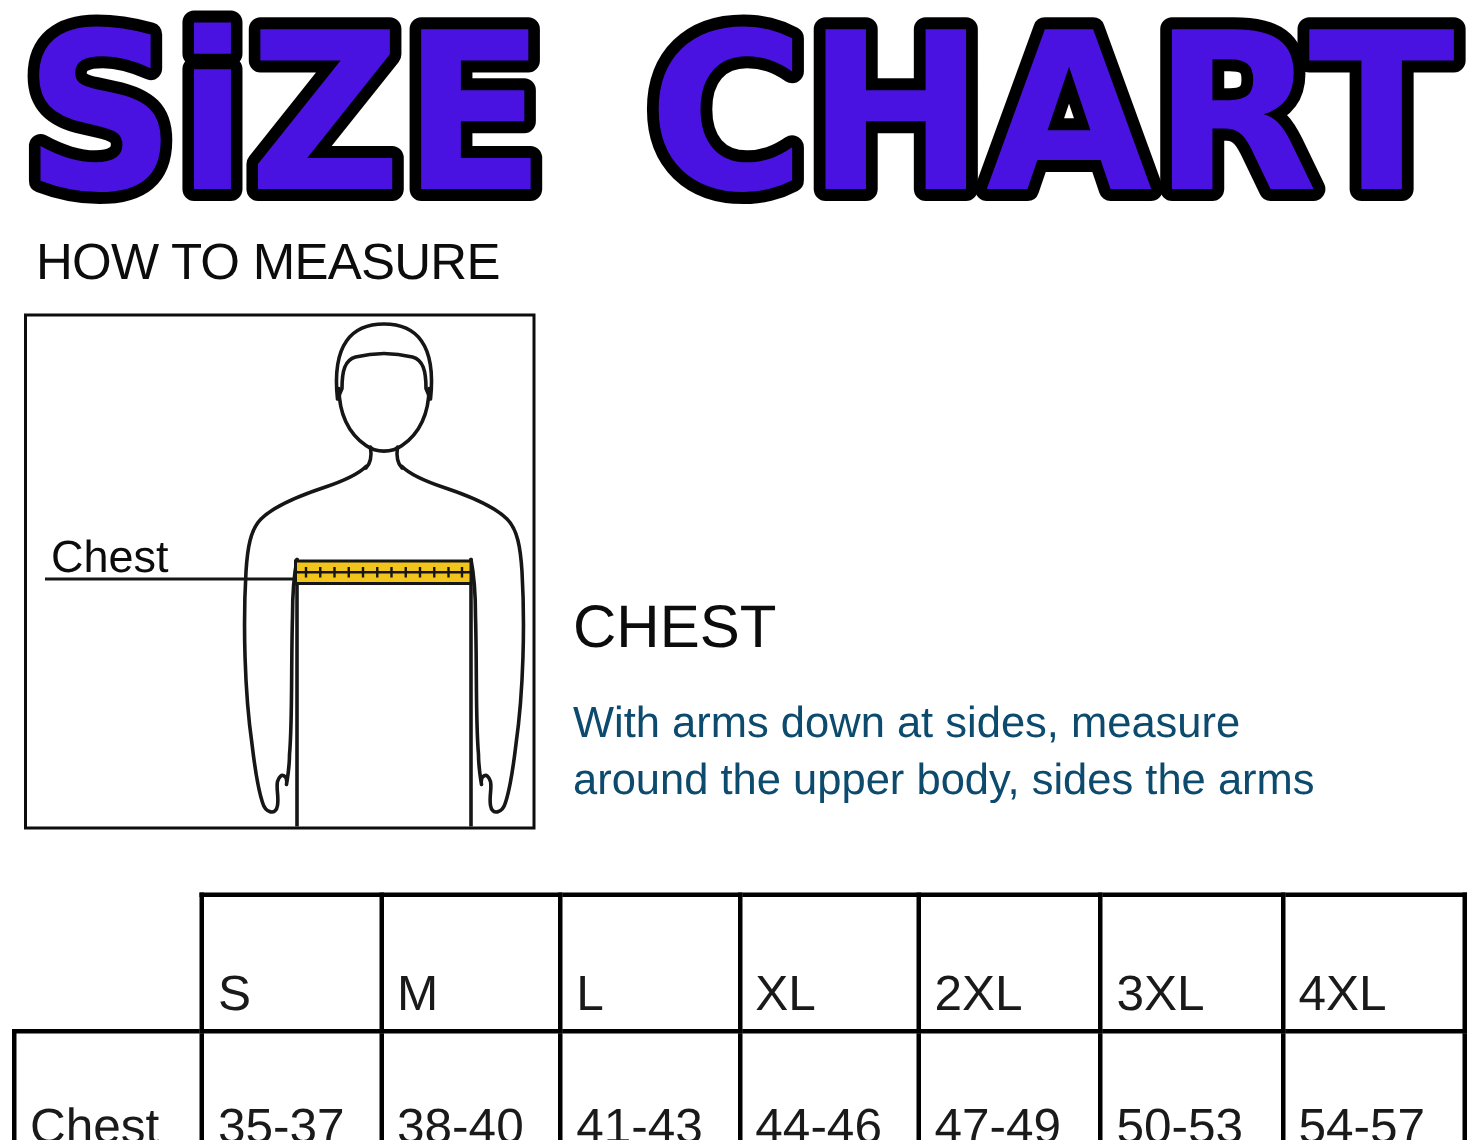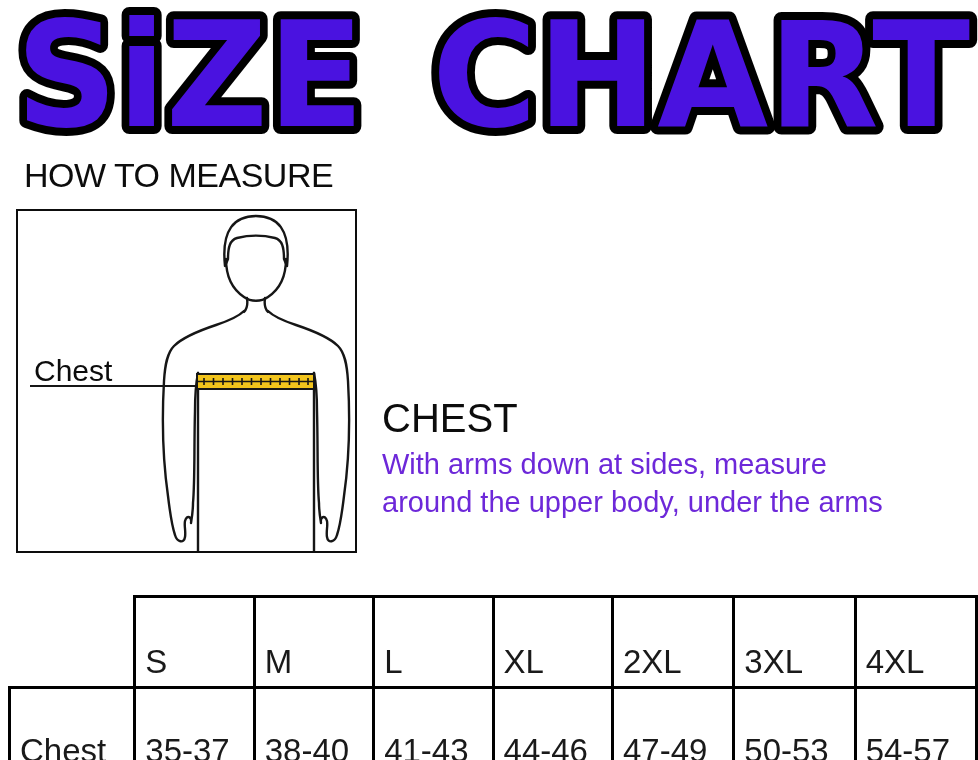--- a/index.html
+++ b/index.html
@@ -34,22 +34,22 @@
   .diagram-box svg{display:block;}
   .figure-stroke{fill:none;stroke:#161616;stroke-width:2.4;stroke-linecap:round;stroke-linejoin:round;}
   #chest-label-text{font-family:"Liberation Sans", sans-serif;font-size:30px;fill:#0c0c0c;}
 
   
   .chest-heading{
     left:382px;top:396px;
     font-size:40px;font-weight:normal;letter-spacing:0px;color:#0c0c0c;
   }
   .chest-copy{
-    left:382px;top:445px;width:575px;
-    font-size:29px;line-height:38px;color:#6d28d9;
+    left:382px;top:463px;width:575px;
+    font-size:29px;line-height:38px;color:#0c4a6e;
   }
 
   
   .size-table-wrap{left:8px;top:595px;}
   table.size-table{border-collapse:collapse;table-layout:fixed;}
   table.size-table td{
     border:3px solid #000;
     width:120px;max-width:120px;
     vertical-align:bottom;
     padding:0 0 8px 9px;
@@ -103,21 +103,21 @@
     </g>
 
     <path d="M 12,175 L 179,175" stroke="#161616" stroke-width="2" fill="none"></path>
     <text id="chest-label-text" x="16" y="170">Chest</text>
   </svg>
 </div>
 
 <div class="abs chest-heading">CHEST</div>
 <div class="abs chest-copy">
   <div>With arms down at sides, measure</div>
-  <div>around the upper body, under the arms</div>
+  <div>around the upper body, sides the arms</div>
 </div>
 
 <div class="abs size-table-wrap">
   <table class="size-table">
     <tbody>
         <tr class="hdr-row">
       <td class="corner"></td>
       <td>S</td>
       <td>M</td>
       <td>L</td>

